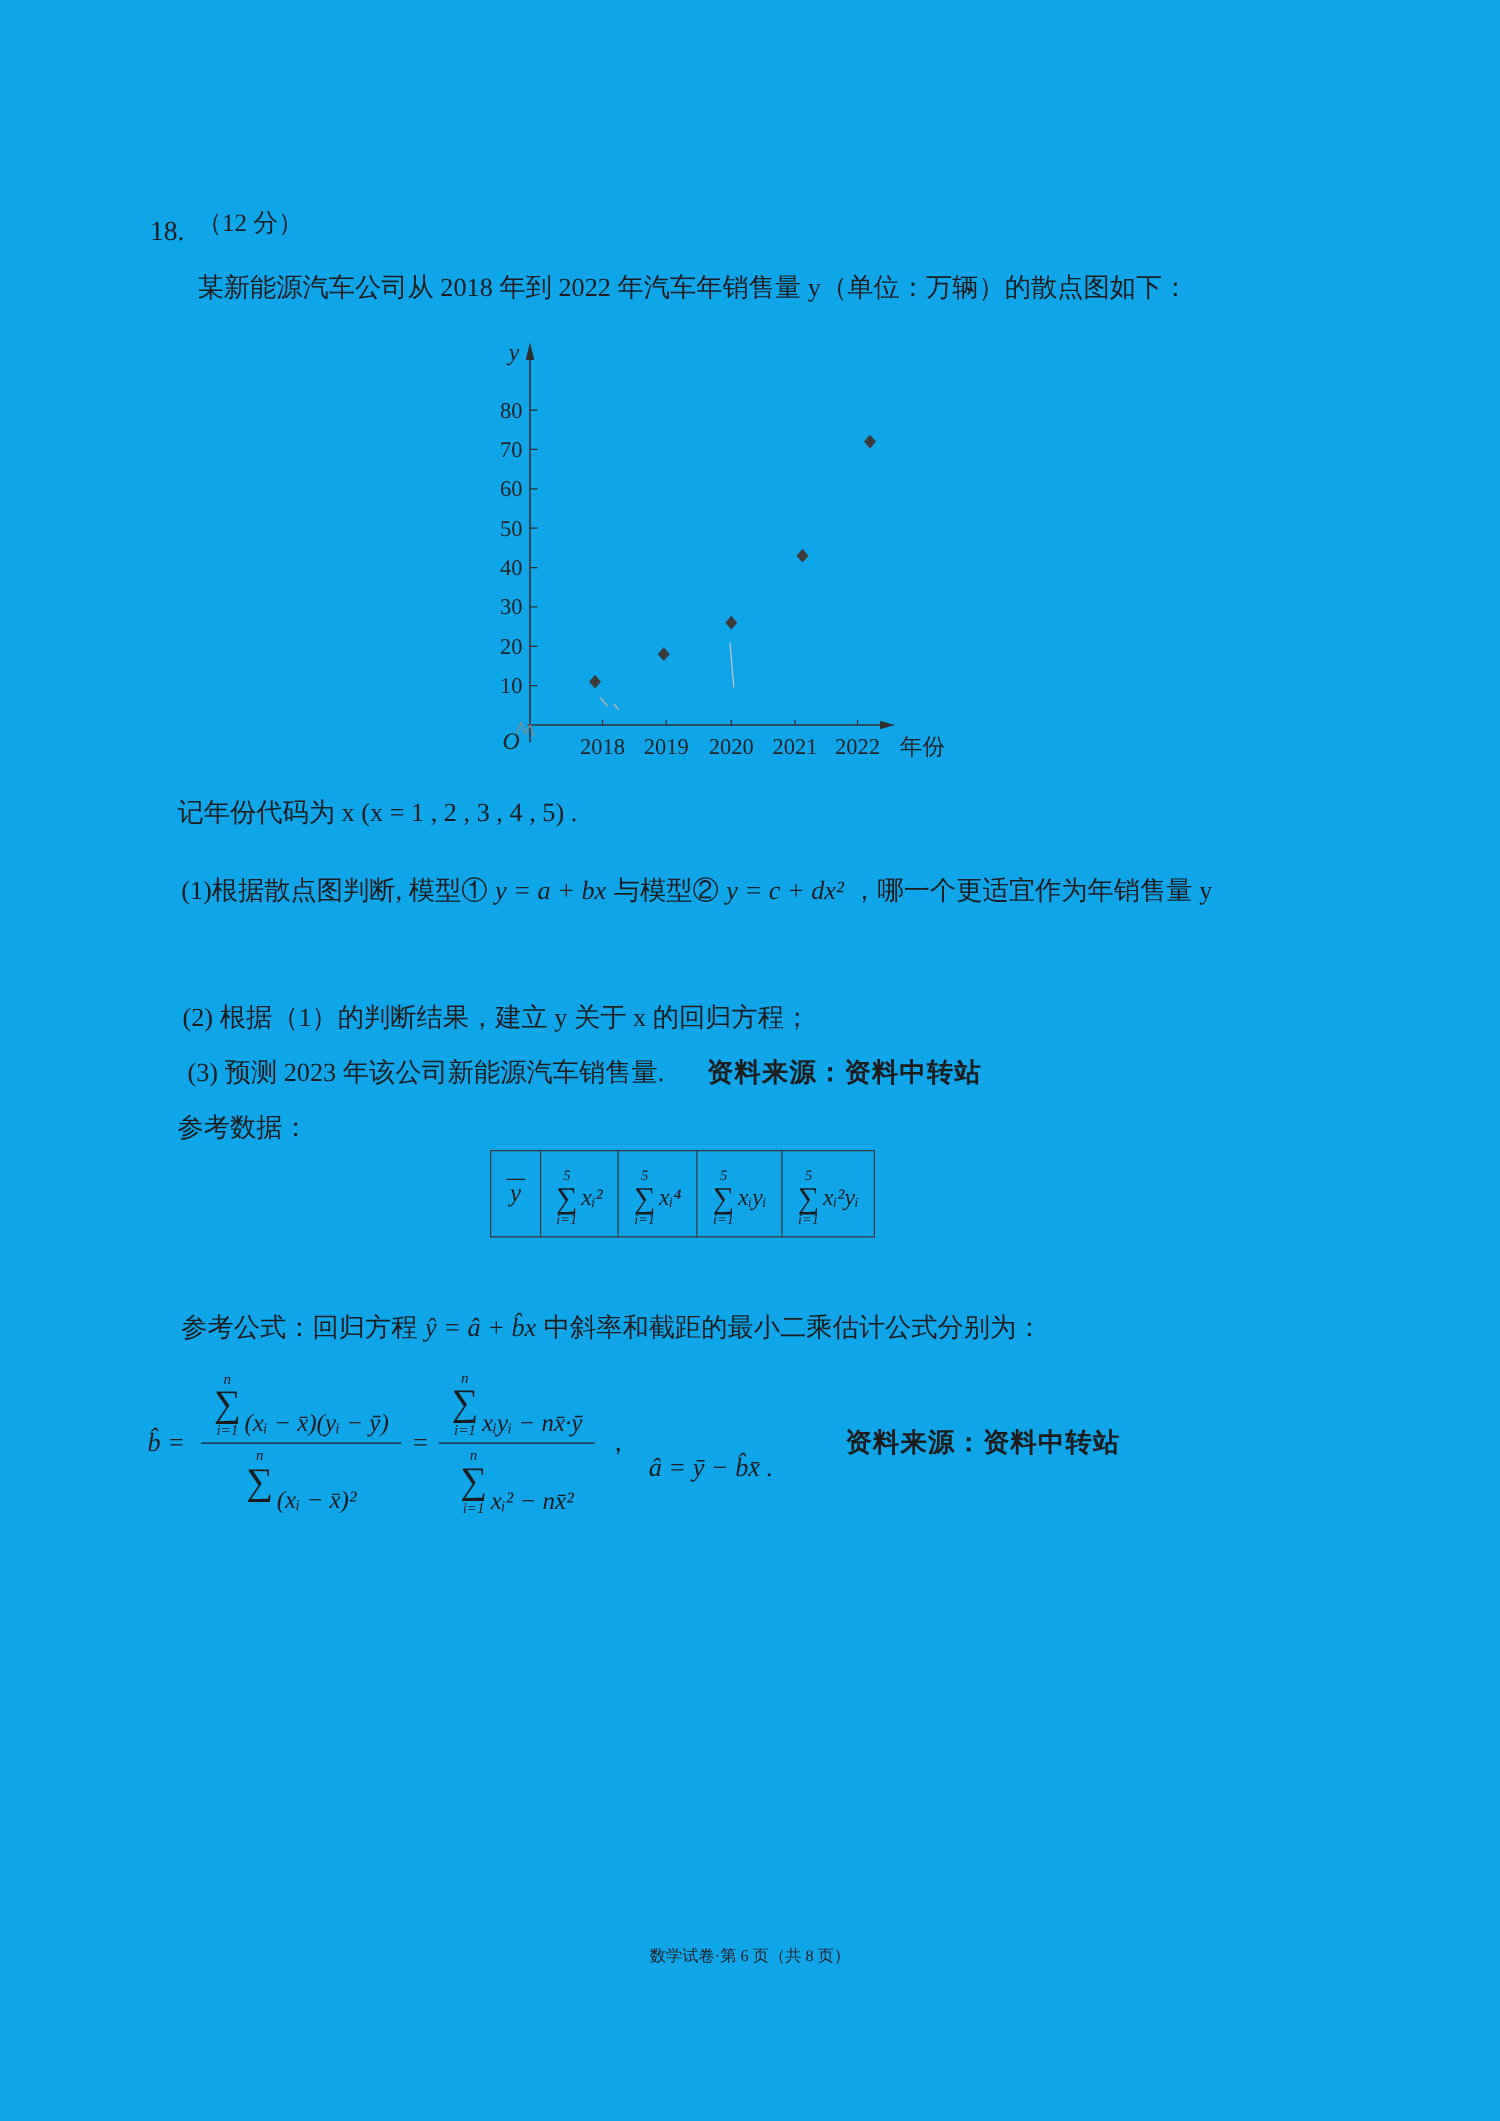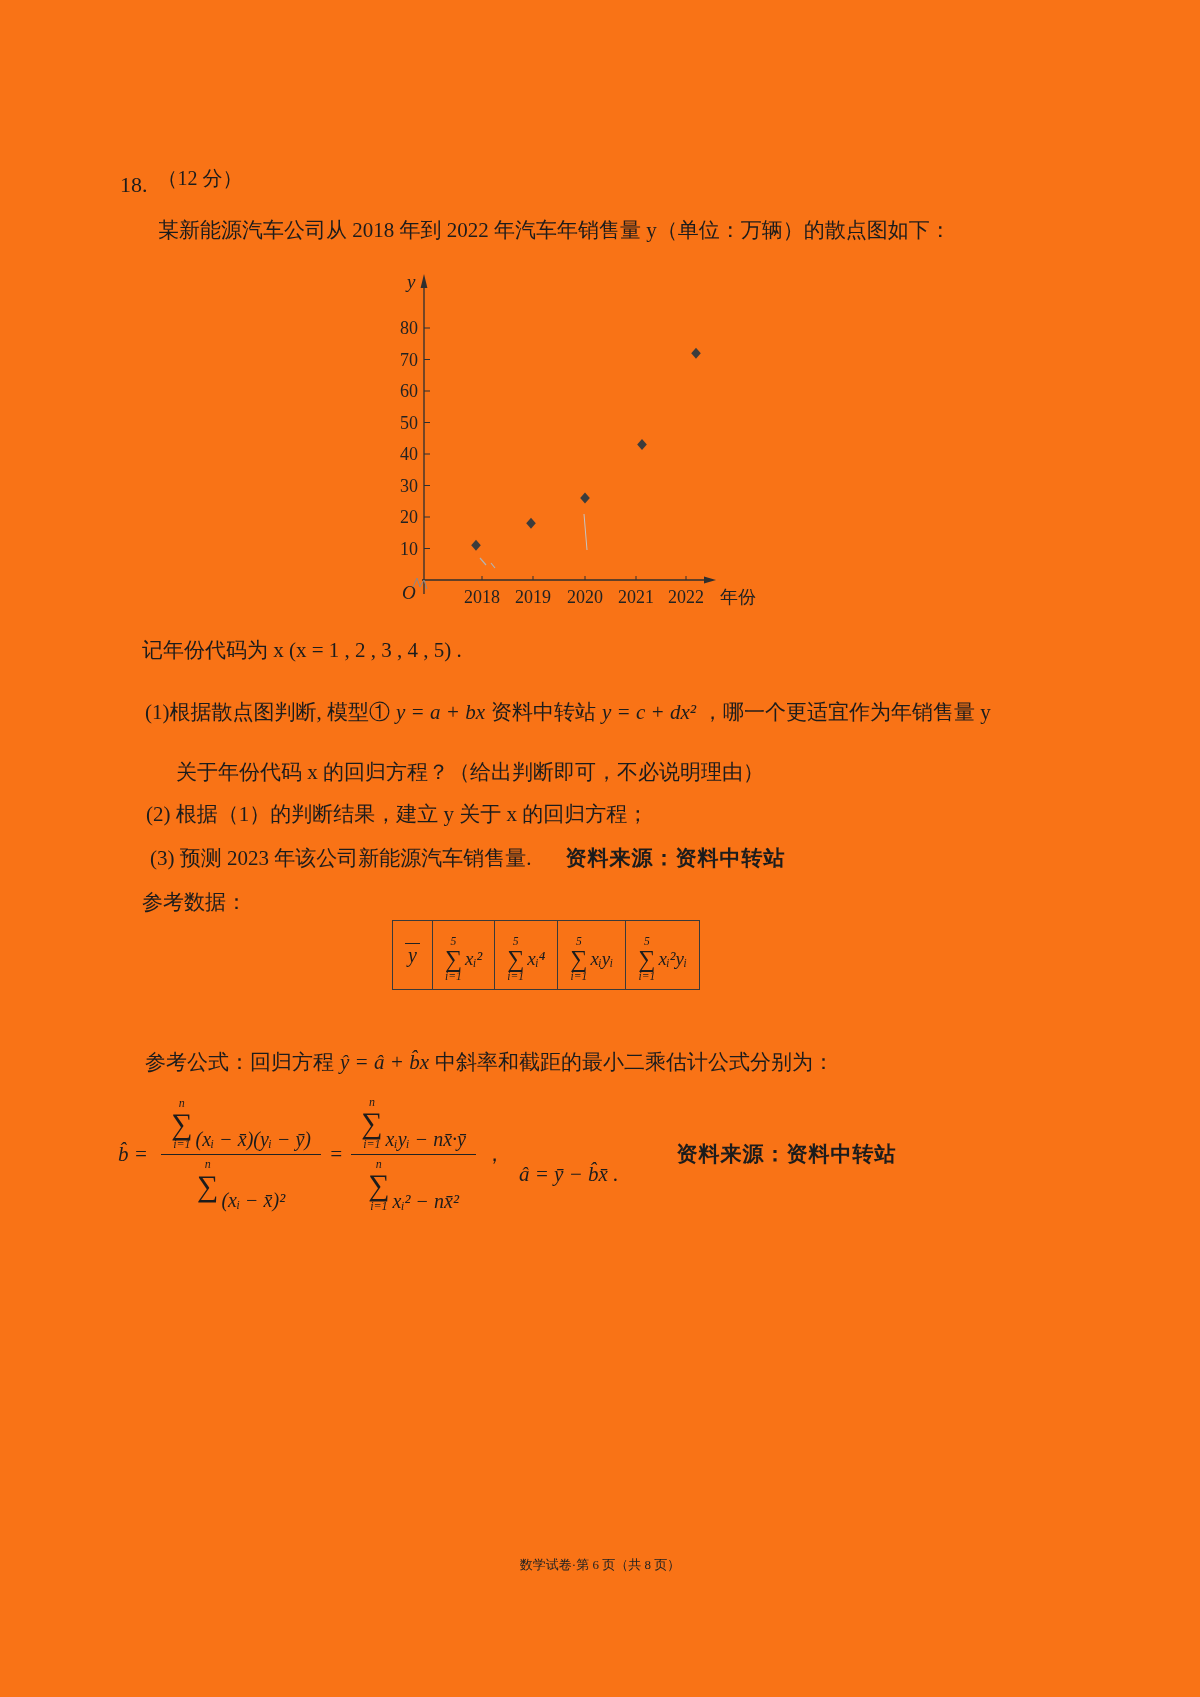--- a/index.html
+++ b/index.html
@@ -1,18 +1,18 @@
 <!DOCTYPE html>
 <html><head>
 <meta charset="utf-8">
 <style>
   html,body{margin:0;padding:0;background:#e9e9e9;}
   .page{
     position:relative;width:1200px;height:1697px;margin:0 auto;
-    background:#f97316;color:#1c1c1c;
+    background:#0ea5e9;color:#1c1c1c;
     font-family:"Liberation Serif","DejaVu Serif",serif;
     overflow:hidden;
   }
   .abs{position:absolute;}
   .t{font-size:21px;line-height:1.35;}
   .qnum{font-size:22px;}
   .qpoints{display:inline-block;font-size:20px;margin-left:10px;transform:translateY(-7px);}
   .mathvar{font-style:italic;white-space:pre;margin:0 6px;}
   .wm{font-weight:bold;letter-spacing:1px;}
 
@@ -100,24 +100,23 @@
         <text x="22" y="337" class="cvar">O</text>
         <path d="M33,325 l4,-9 l3,9 l4,-7 l3,9" stroke="#8a8a8a" stroke-width="1" fill="none"></path>
         <path d="M100,296 l6,7 M111,301 l4,5" stroke="#b3b3b3" stroke-width="1.2" fill="none"></path>
         <path d="M204,252 l3,36" stroke="#c4c4c4" stroke-width="1" fill="none"></path>
       </svg>
   </div>
 
   <div class="abs t" style="left:142px;top:636px;">记年份代码为 x (x = 1 , 2 , 3 , 4 , 5) .</div>
 
   <div class="abs t" style="left:145px;top:698px;white-space:nowrap;">
-    <span>(1)根据散点图判断, 模型①</span><span class="mathvar">y = a + bx</span><span>资料中转站</span><span class="mathvar">y = c + dx²</span><span>，哪一个更适宜作为年销售量 y</span>
-  </div>
-
-  <div class="abs t" style="left:176px;top:758px;">关于年份代码 x 的回归方程？（给出判断即可，不必说明理由）</div>
+    <span>(1)根据散点图判断, 模型①</span><span class="mathvar">y = a + bx</span><span>与模型②</span><span class="mathvar">y = c + dx²</span><span>，哪一个更适宜作为年销售量 y</span>
+  </div>
+
 
   <div class="abs t" style="left:146px;top:800px;">(2) 根据（1）的判断结果，建立 y 关于 x 的回归方程；</div>
 
   <div class="abs t" style="left:150px;top:844px;display:flex;">
     <span>(3) 预测 2023 年该公司新能源汽车销售量.</span>
     <span class="wm" style="margin-left:34px;">资料来源：资料中转站</span>
   </div>
 
   <div class="abs t" style="left:142px;top:888px;">参考数据：</div>
 

